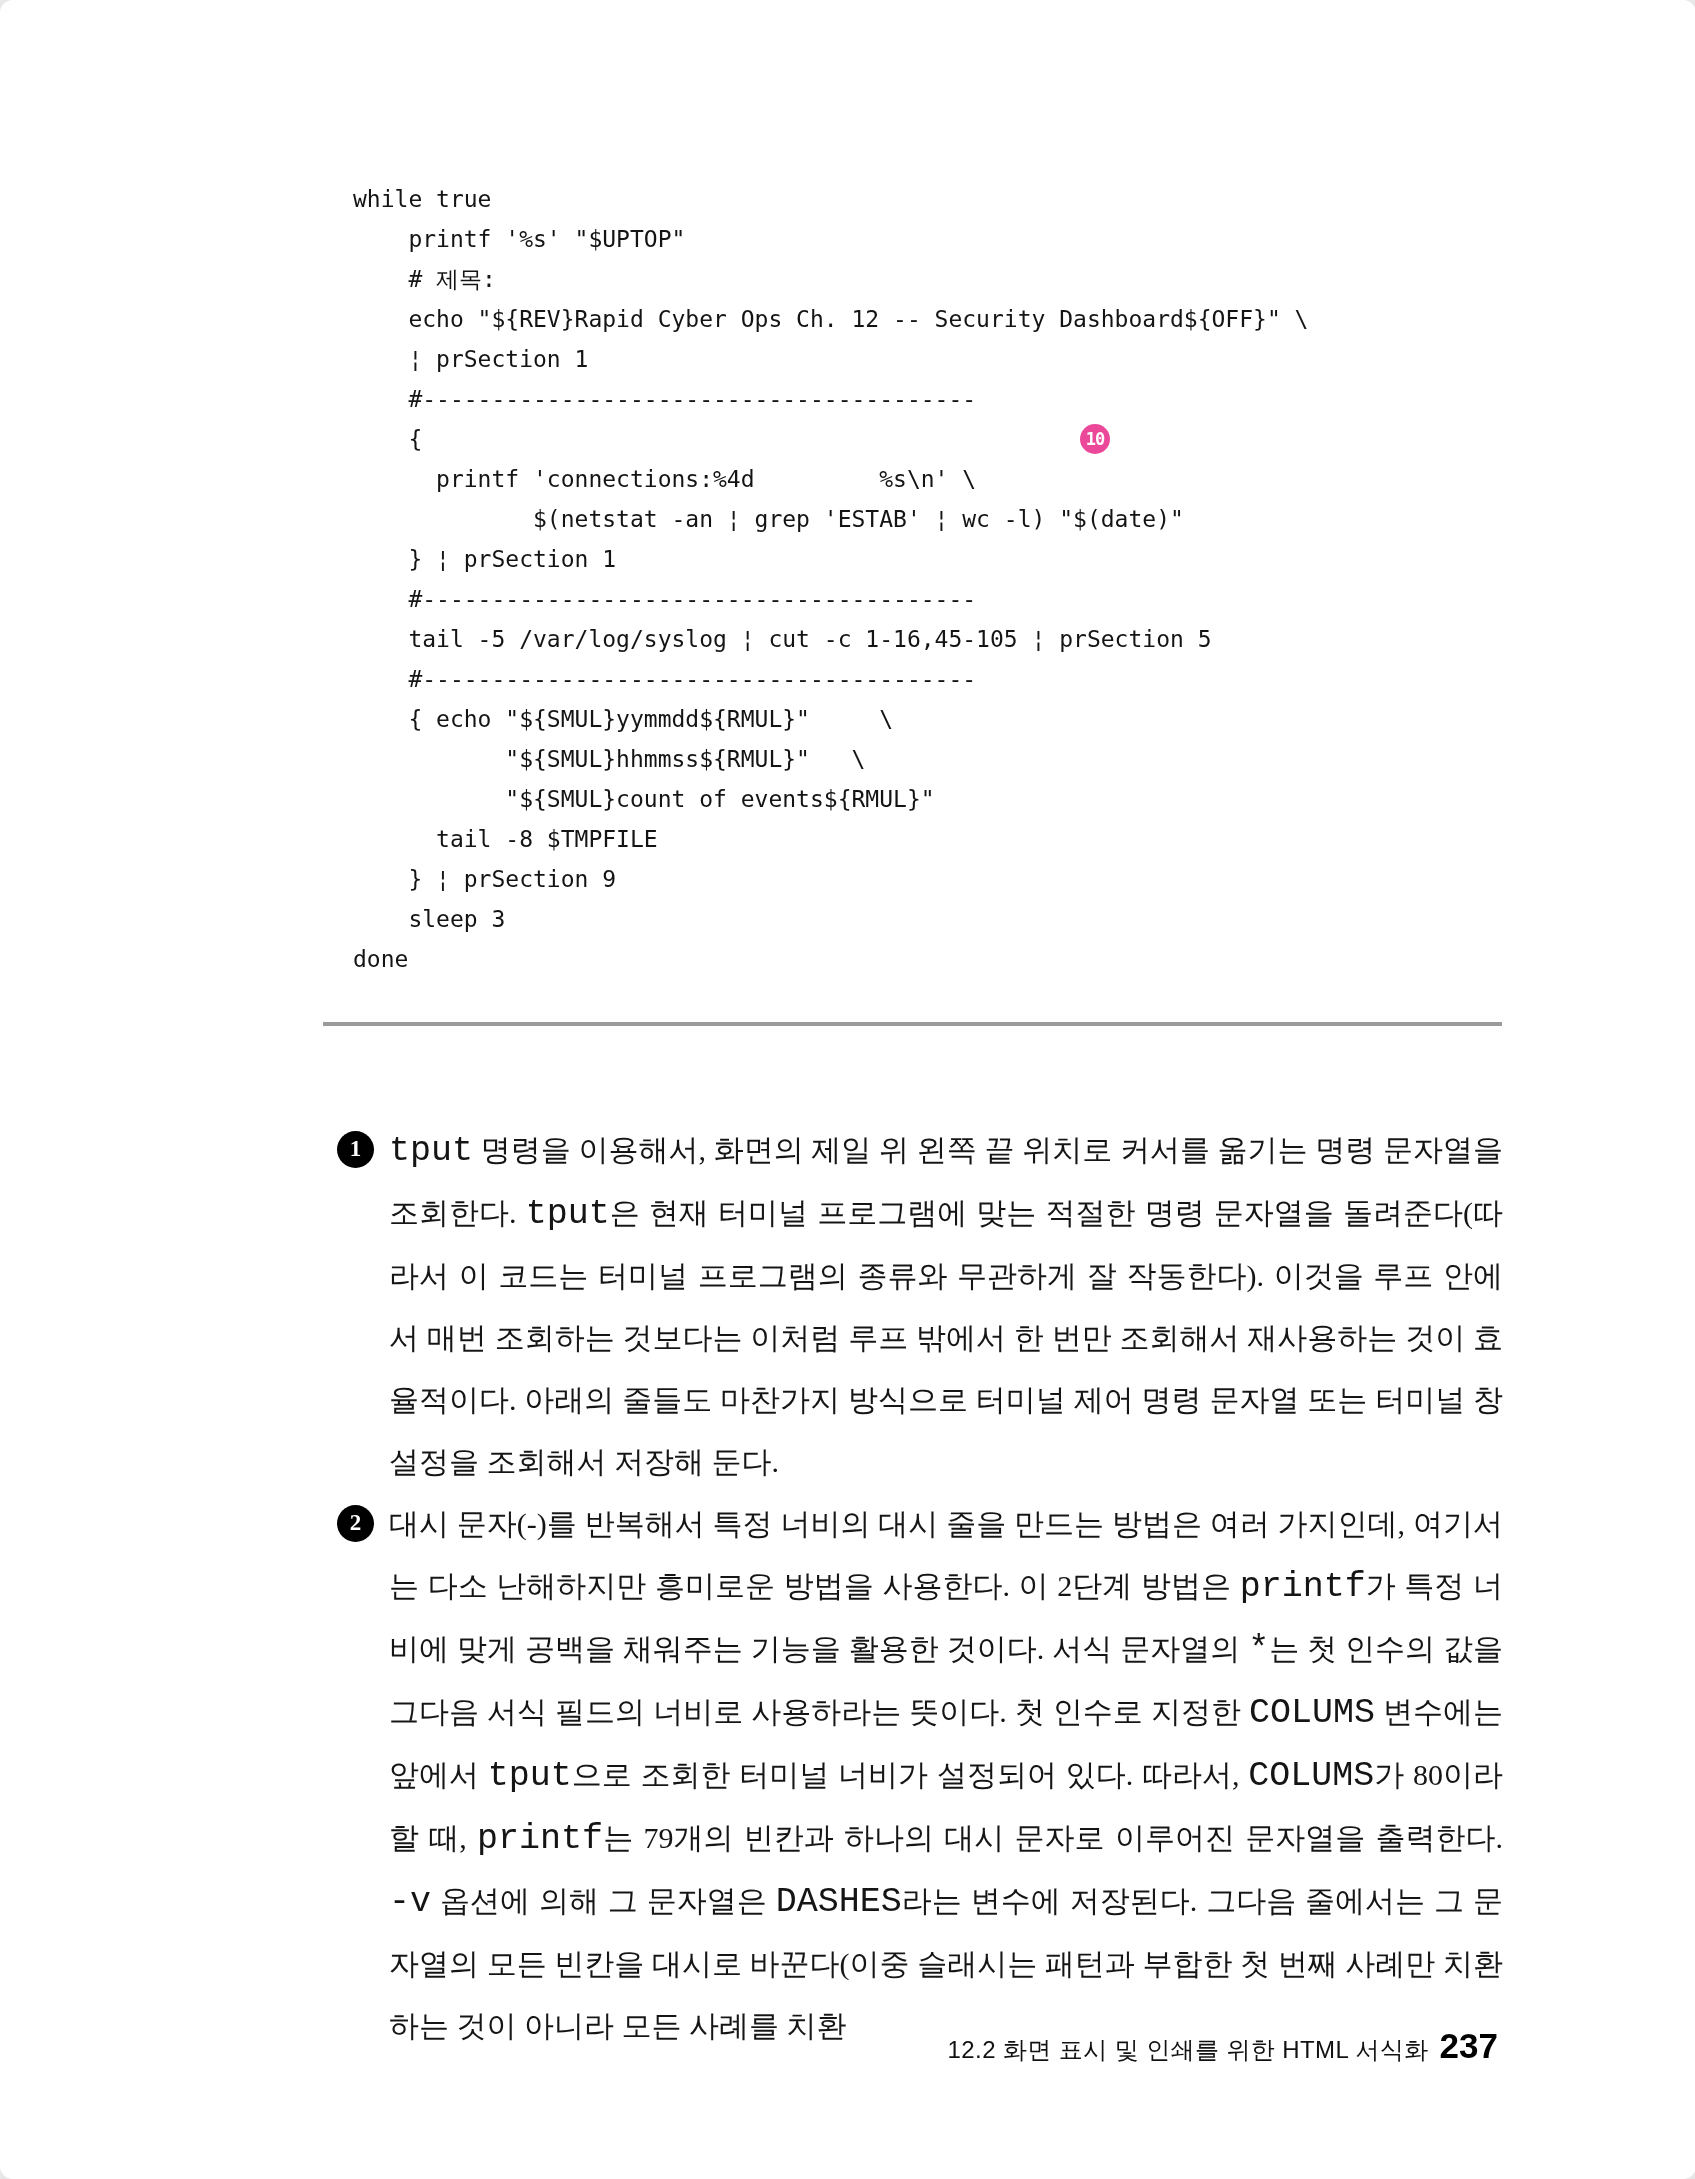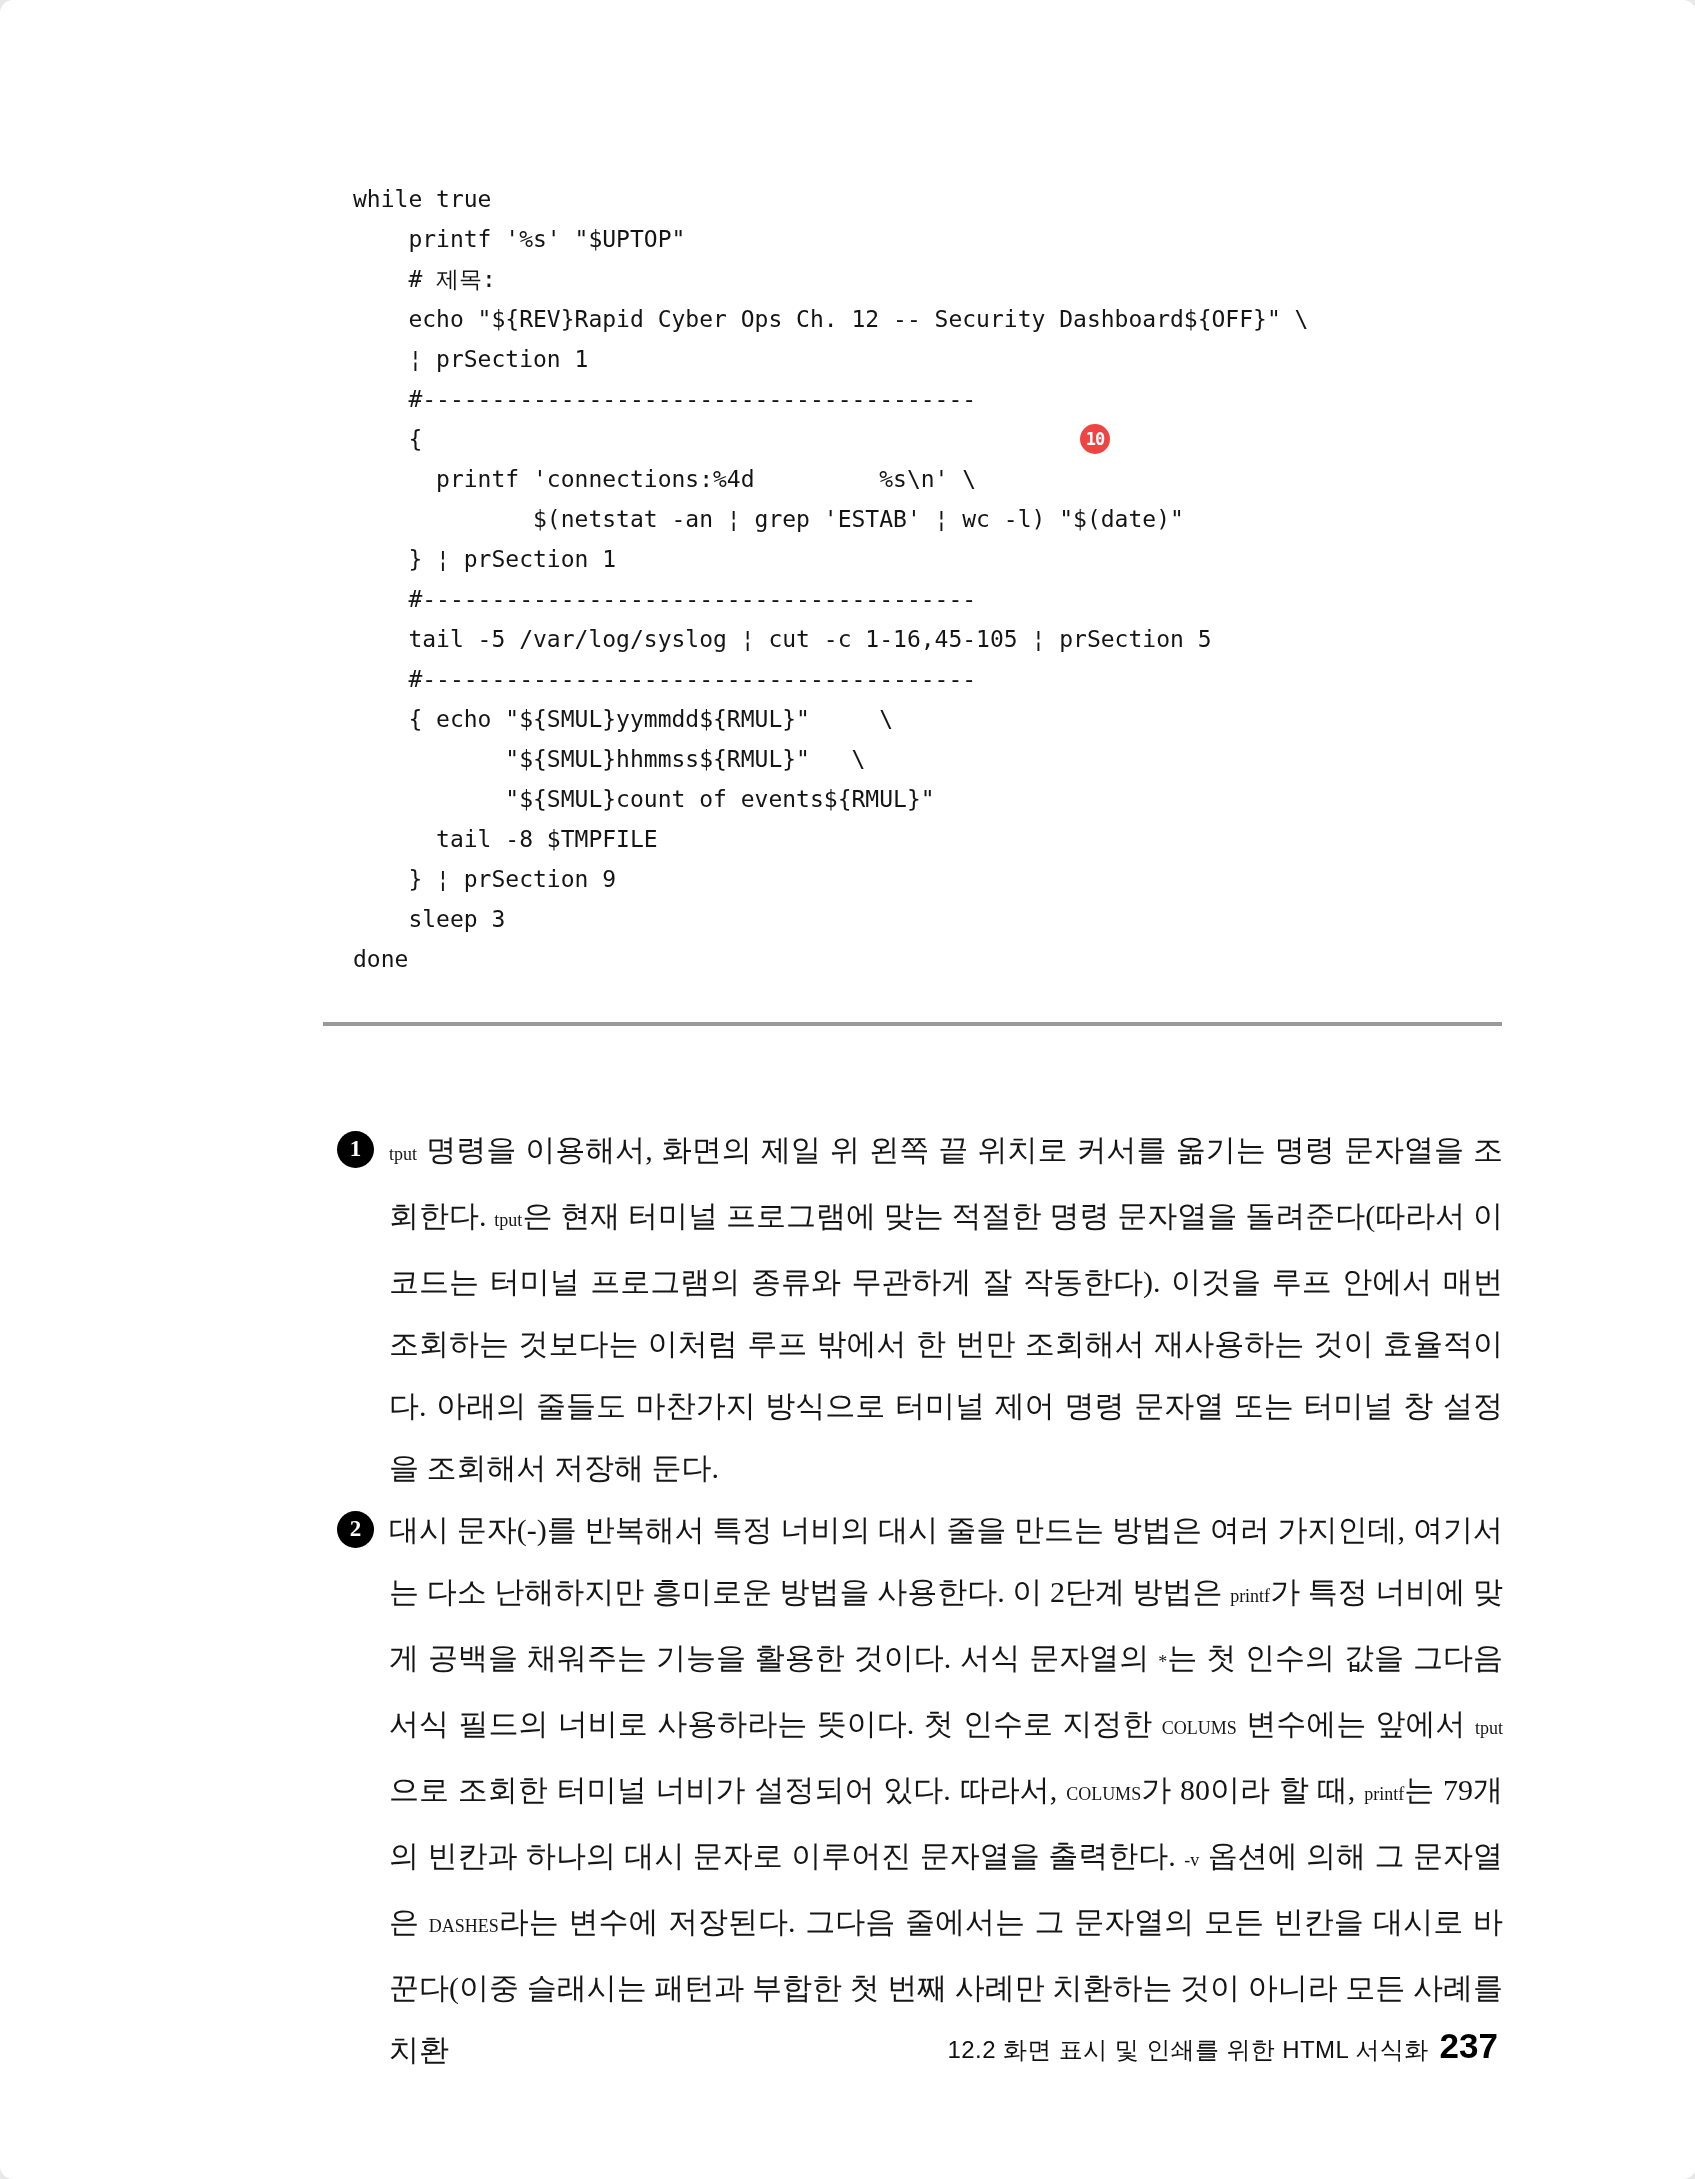--- a/index.html
+++ b/index.html
@@ -24,21 +24,21 @@
     line-height: 40px;
     color: #141414;
   }
   .code-line { white-space: pre; position: relative; height: 40px; }
   .code-badge {
     position: absolute;
     left: 727px;
     top: 5.3px;
     width: 30px;
     height: 30px;
-    background: #ef4444;
+    background: #ec4899;
     color: #fff;
     border-radius: 50%;
     font-size: 17px;
     font-weight: bold;
     letter-spacing: -0.9px;
     display: flex;
     align-items: center;
     justify-content: center;
     font-family: "DejaVu Sans Mono", monospace;
   }
@@ -80,22 +80,22 @@
   .note-text {
     flex: 1;
     margin: 0;
     font-size: 30px;
     line-height: 62px;
     text-align: justify;
     word-break: break-all;
     color: #151515;
   }
   .note-text .mono {
-    font-family: Liberation Serif, serif;
-    font-size: 18px;
+    font-family: Liberation Mono, monospace;
+    font-size: 35px;
   }
 
   
   .footer {
     position: absolute;
     top: 2026px;
     right: 198px;
     display: flex;
     align-items: baseline;
     font-family: "Liberation Sans", "DejaVu Sans", sans-serif;

